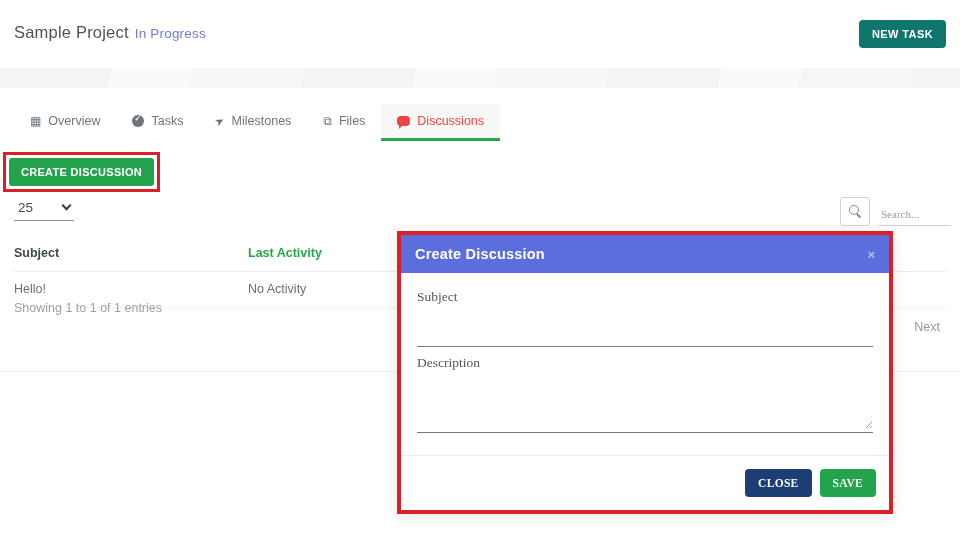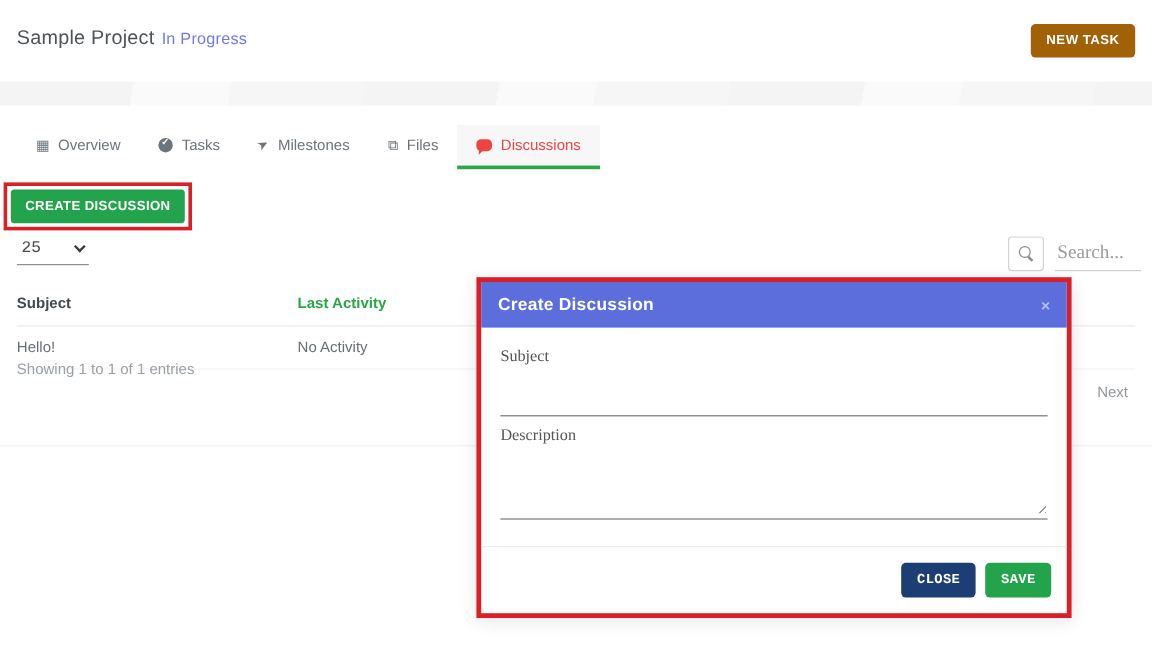--- a/index.html
+++ b/index.html
@@ -2,21 +2,21 @@
 <html><head>
 <meta charset="utf-8">
 <style>
   * { margin:0; padding:0; box-sizing:border-box; }
   html,body { width:960px; height:540px; background:#fff; font-family:"Liberation Sans", sans-serif; }
   #app { position:relative; width:960px; height:540px; background:#fff; overflow:hidden; }
 
   
   .page-title { position:absolute; left:14px; top:23px; font-size:16.5px; font-weight:500; color:#4d5359; letter-spacing:.2px; }
   .status-badge { font-size:13.5px; font-weight:400; color:#717ae1; margin-left:6px;margin-top:36px; }
-  .new-task-btn { position:absolute; right:14px; top:20px; background:#a16207; color:#fff; border:none; border-radius:4px;
+  .new-task-btn { position:absolute; right:14px; top:20px; background:#0f766e; color:#fff; border:none; border-radius:4px;
     font-family:"Liberation Sans",sans-serif; font-size:11px; font-weight:700; letter-spacing:.4px; padding:8px 13px; cursor:pointer; }
 
   
   .banner-strip { position:absolute; top:68px; left:0; width:960px; height:20px;
     background:repeating-linear-gradient(100deg,#f4f4f4 0 110px,#fafafa 110px 190px,#f6f6f6 190px 300px); }
 
   
   .tabs { position:absolute; top:104px; left:14px; display:flex; }
   .tab { display:flex; align-items:center; gap:7px; padding:0 16px; height:37px; font-size:12.5px; color:#6c757d; cursor:pointer; border-bottom:3px solid transparent; }
   .tab.active { background:#f7f7f7; color:#ef4444; border-bottom-color:#28a745; }
@@ -27,30 +27,30 @@
   .icon-bubble { width:13px; height:10px; border-radius:4px; background:currentColor; position:relative; display:inline-block; }
   .icon-bubble::after { content:""; position:absolute; left:2px; bottom:-3px; border-left:4px solid currentColor; border-bottom:4px solid transparent; }
 
   
   .create-wrap { position:absolute; top:152px; left:3px; border:3px solid #da1f26; padding:3px; }
   .create-btn { background:#22a34c; color:#fff; border:none; border-radius:3px; font-family:"Liberation Sans",sans-serif;
     font-size:11px; font-weight:700; letter-spacing:.3px; padding:8px 12px; cursor:pointer; }
 
   
   .page-size { position:absolute; top:199px; left:14px; width:60px; display:flex; align-items:center; justify-content:space-between;
-    border-bottom:1px solid #8d8d8d; padding:1px 4px 5px; font-family:Liberation Mono, monospace; font-size:13.5px; color:#4a4a4a; cursor:pointer; }
+    border-bottom:1px solid #8d8d8d; padding:1px 4px 5px; font-family:Liberation Sans, sans-serif; font-size:13.5px; color:#4a4a4a; cursor:pointer; }
   .caret-down { width:7px; height:7px; border-right:2px solid #3c3c3c; border-bottom:2px solid #3c3c3c; transform:rotate(45deg); margin-top:-4px; }
 
   .search-group { position:absolute; top:197px; right:9px; display:flex; align-items:flex-end; }
   .search-iconbox { width:30px; height:29px; border:1px solid #d3d3d3; border-radius:3px; display:flex; align-items:center; justify-content:center; margin-right:9px; }
   .icon-search { width:13px; height:13px; position:relative; display:inline-block; }
   .icon-search::before { content:""; position:absolute; left:0; top:0; width:8px; height:8px; border:1.5px solid #8a8a8a; border-radius:50%; }
   .icon-search::after { content:""; position:absolute; left:8px; top:8px; width:5px; height:1.5px; background:#8a8a8a; transform:rotate(45deg); transform-origin:left center; }
   .search-input { width:72px; border:none; border-bottom:1px solid #cfcfcf; outline:none; background:transparent;
-    font-family:"Liberation Serif",serif; font-size:16px; color:#555; padding:4px 2px 5px; }
+    font-family:"Liberation Serif",serif; font-size:11px; color:#555; padding:4px 2px 5px; }
   .search-input::placeholder { color:#9b9b9b; }
 
   
   .table { position:absolute; top:236px; left:14px; width:932px; }
   .thead { display:flex; padding:10px 0 11px; font-size:12.5px; font-weight:700; color:#41484e; border-bottom:1px solid #ececec; }
   .trow  { display:flex; padding:10px 0 11px; font-size:12.5px; color:#686f76; border-bottom:1px solid #f2f2f2; }
   .col-subject { width:234px; }
   .col-last { flex:1; }
   .thead .col-last { color:#28a745; }
 
@@ -68,21 +68,21 @@
   .field-label { display:block; font-family:"Liberation Serif",serif; font-size:13.5px; color:#555; }
   .line-input { display:block; width:100%; height:42px; border:none; border-bottom:1px solid #777; outline:none; background:transparent;
     font-family:"Liberation Serif",serif; font-size:13.5px; color:#333; }
   .desc-field { margin-top:8px; }
   .textarea-wrap { position:relative; }
   .line-textarea { display:block; width:100%; height:62px; border:none; border-bottom:1px solid #777; outline:none; resize:none; background:transparent;
     font-family:"Liberation Serif",serif; font-size:13.5px; color:#333; }
   .resize-handle { position:absolute; right:1px; bottom:5px; width:9px; height:9px; pointer-events:none;
     background:repeating-linear-gradient(135deg, transparent 0 2px, #9a9a9a 2px 3px); clip-path:polygon(100% 0, 100% 100%, 0 100%); }
   .modal-footer { border-top:1px solid #e9ecef; padding:13px 13px; display:flex; justify-content:flex-end; gap:8px; }
-  .btn { border:none; border-radius:4px; color:#fff; font-family:Liberation Mono, monospace; font-size:11.5px; font-weight:700; letter-spacing:.3px; padding:8px 13px; cursor:pointer; }
+  .btn { border:none; border-radius:4px; color:#fff; font-family:Liberation Serif, serif; font-size:11.5px; font-weight:700; letter-spacing:.3px; padding:8px 13px; cursor:pointer; }
   .btn-close-modal { background:#1d3e74; }
   .btn-save { background:#22a34c; }
 </style>
 </head>
 <body>
 
 <div id="app">
 
   <div class="page-title">
     <span>Sample Project</span><span class="status-badge">In Progress</span>

